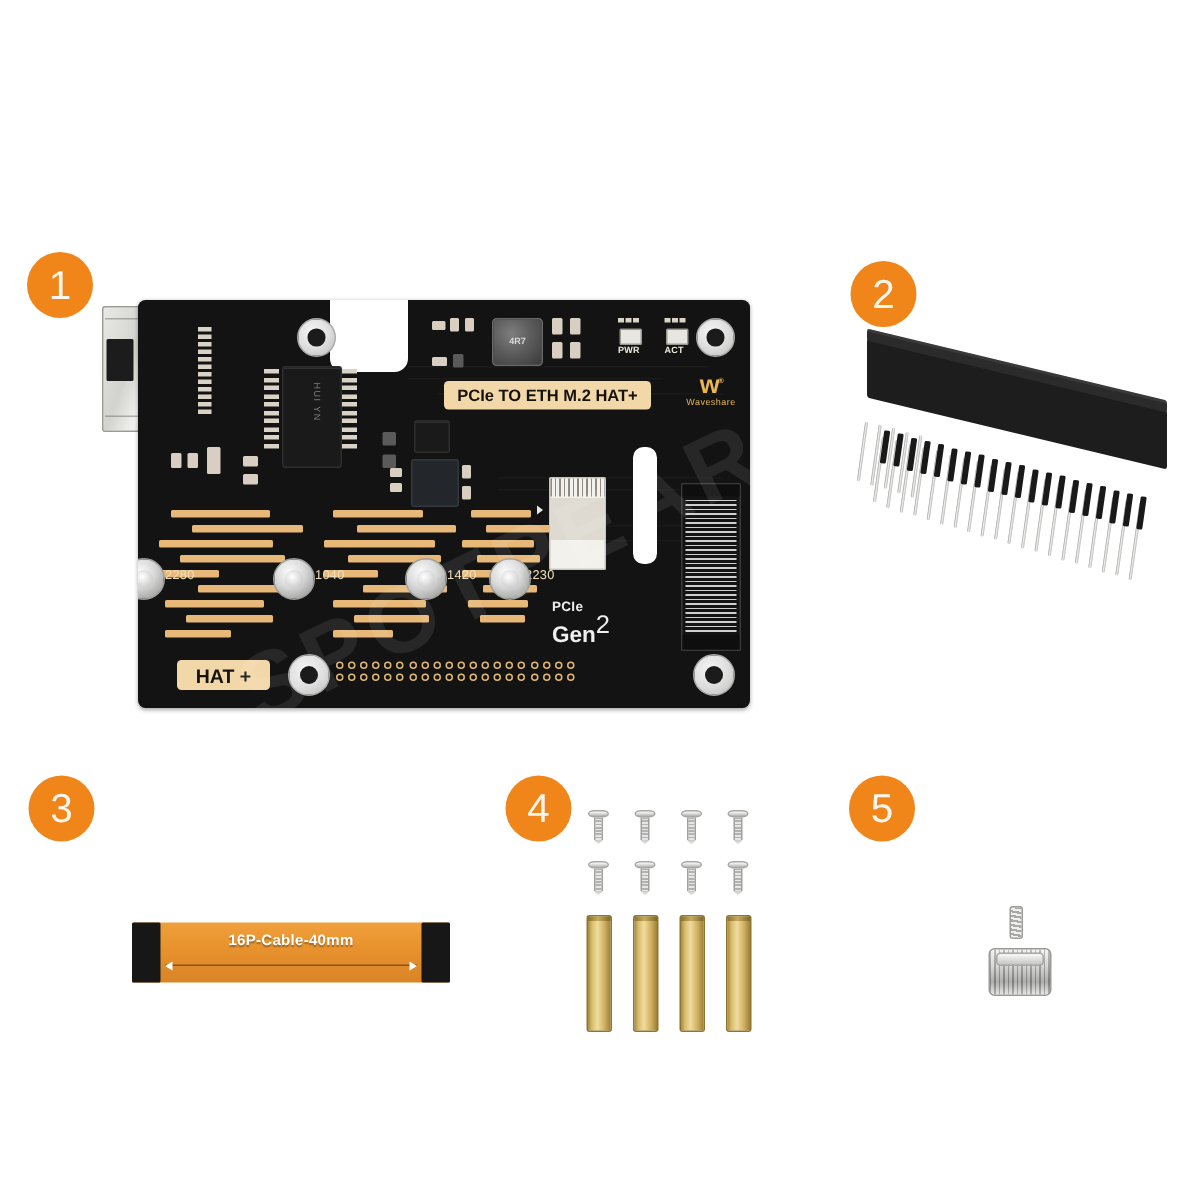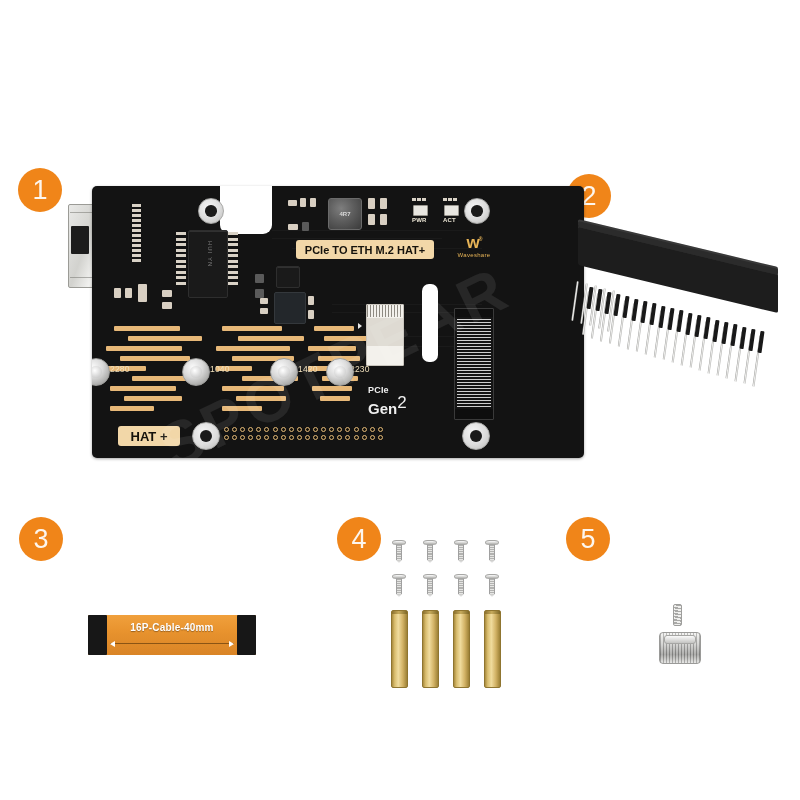--- a/index.html
+++ b/index.html
@@ -162,21 +162,21 @@
     position:absolute;background:#1d1d1d;border-radius:2px;
     transform:skewY(13.5deg);
     box-shadow:inset 0 2px 0 rgba(255,255,255,.07);
   }
   .hdr-body.top{background:#2b2b2b;}
   .pin{position:absolute;background:linear-gradient(90deg,#9c9c9a,#eeeeec 45%,#b5b5b3);
     width:2px;border-radius:1px;}
   .pinblk{position:absolute;background:#191919;width:4px;border-radius:1px;}
 
   
-  .ffc{position:absolute;}
+  .ffc{position:absolute;padding-left:44px;}
   .ffc .ribbon{
     position:absolute;left:0;top:0;right:0;bottom:0;
     background:linear-gradient(180deg,#f0a03c 0%,#e8932e 40%,#d98426 100%);
     border-radius:1px;
   }
   .ffc .end{position:absolute;top:0;bottom:0;width:19px;background:#171717;border-radius:1px;}
   .ffc .lbl{
     position:absolute;left:0;right:0;top:7px;text-align:center;
     color:#ffffff;font-size:10px;font-weight:700;letter-spacing:.2px;
     text-shadow:0 1px 1px rgba(0,0,0,.35);
@@ -257,21 +257,21 @@
   </div>
 
   <div class="board-wrap" style="left:0;top:0;width:800px;height:800px;">
 
     <div class="rj45" style="left:68px;top:204px;width:52px;height:82px;">
       <div class="mouth"></div>
       <div class="seam" style="top:7px;"></div>
       <div class="seam" style="top:72px;"></div>
     </div>
 
-    <div class="pcb" style="left:92px;top:186px;width:492px;height:272px;">
+    <div class="pcb" style="left:92px;top:200px;width:408px;height:272px;">
 
       <div class="trace-layer">
         <div class="trace" style="left:180px;top:44px;width:200px;"></div>
         <div class="trace" style="left:180px;top:52px;width:170px;"></div>
         <div class="trace" style="left:200px;top:62px;width:190px;"></div>
         <div class="trace" style="left:240px;top:118px;width:150px;"></div>
         <div class="trace" style="left:240px;top:126px;width:130px;"></div>
         <div class="trace" style="left:300px;top:150px;width:90px;"></div>
         <div class="trace" style="left:300px;top:160px;width:80px;"></div>
       </div>

